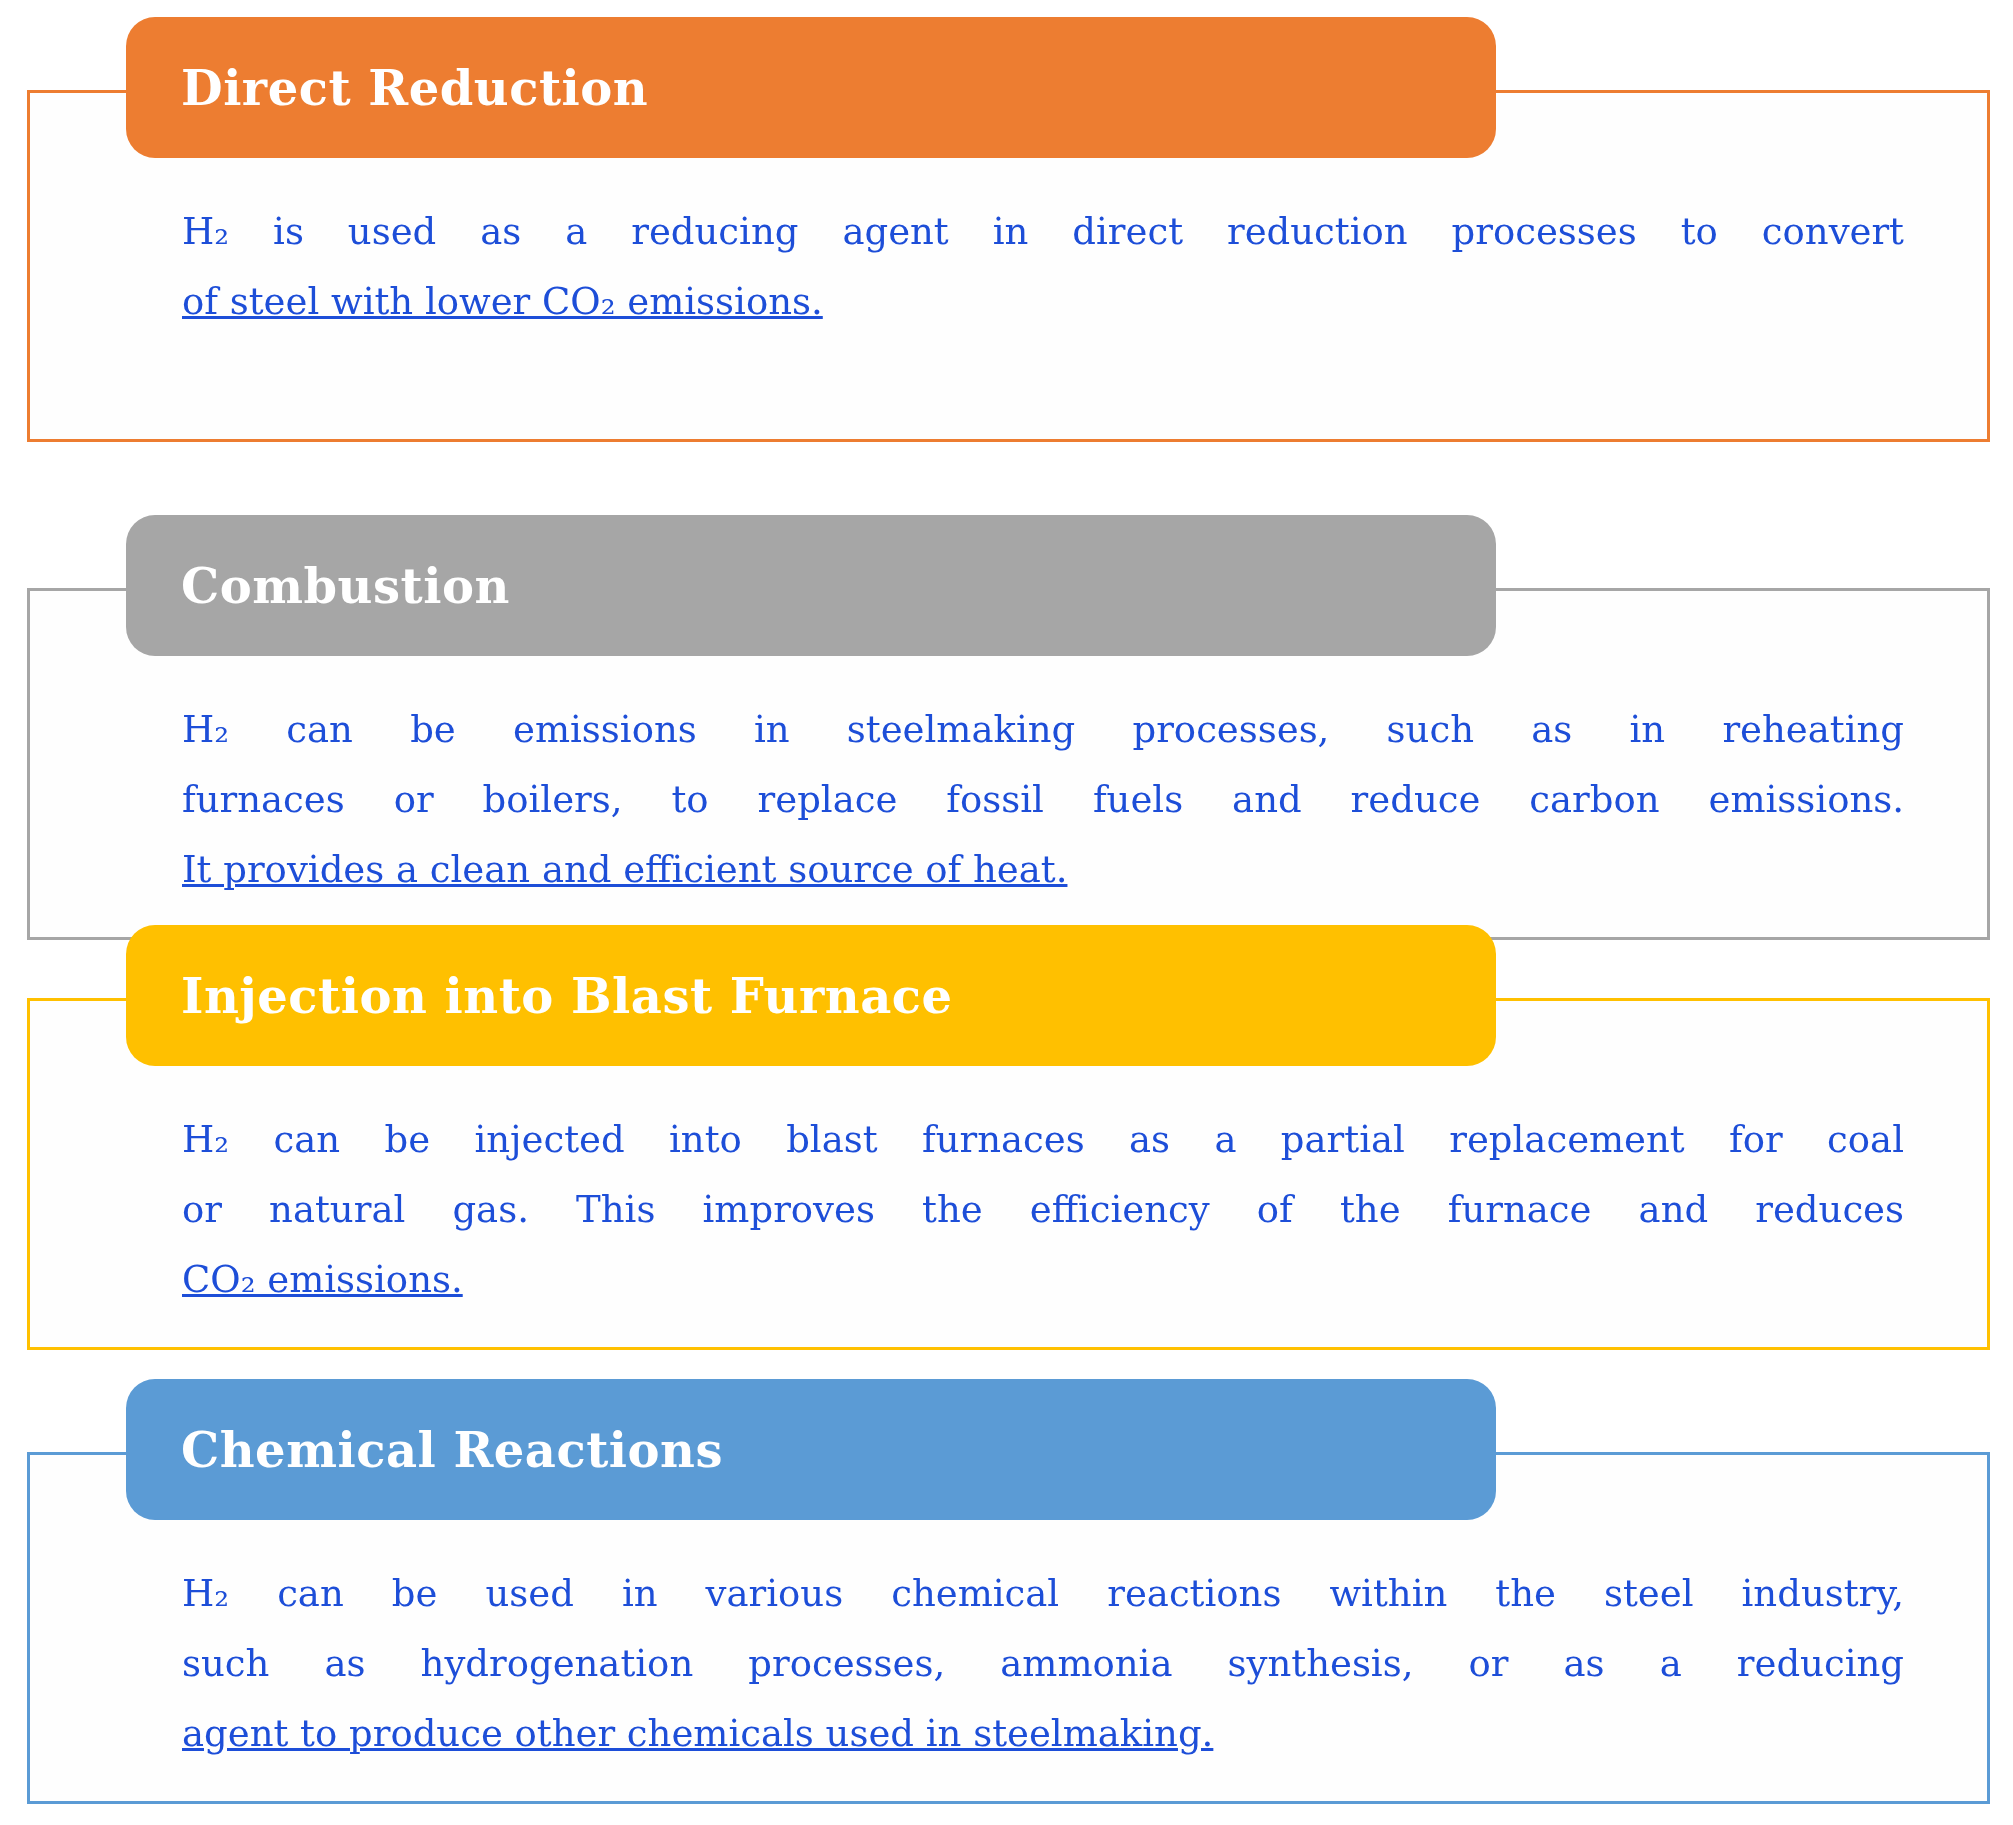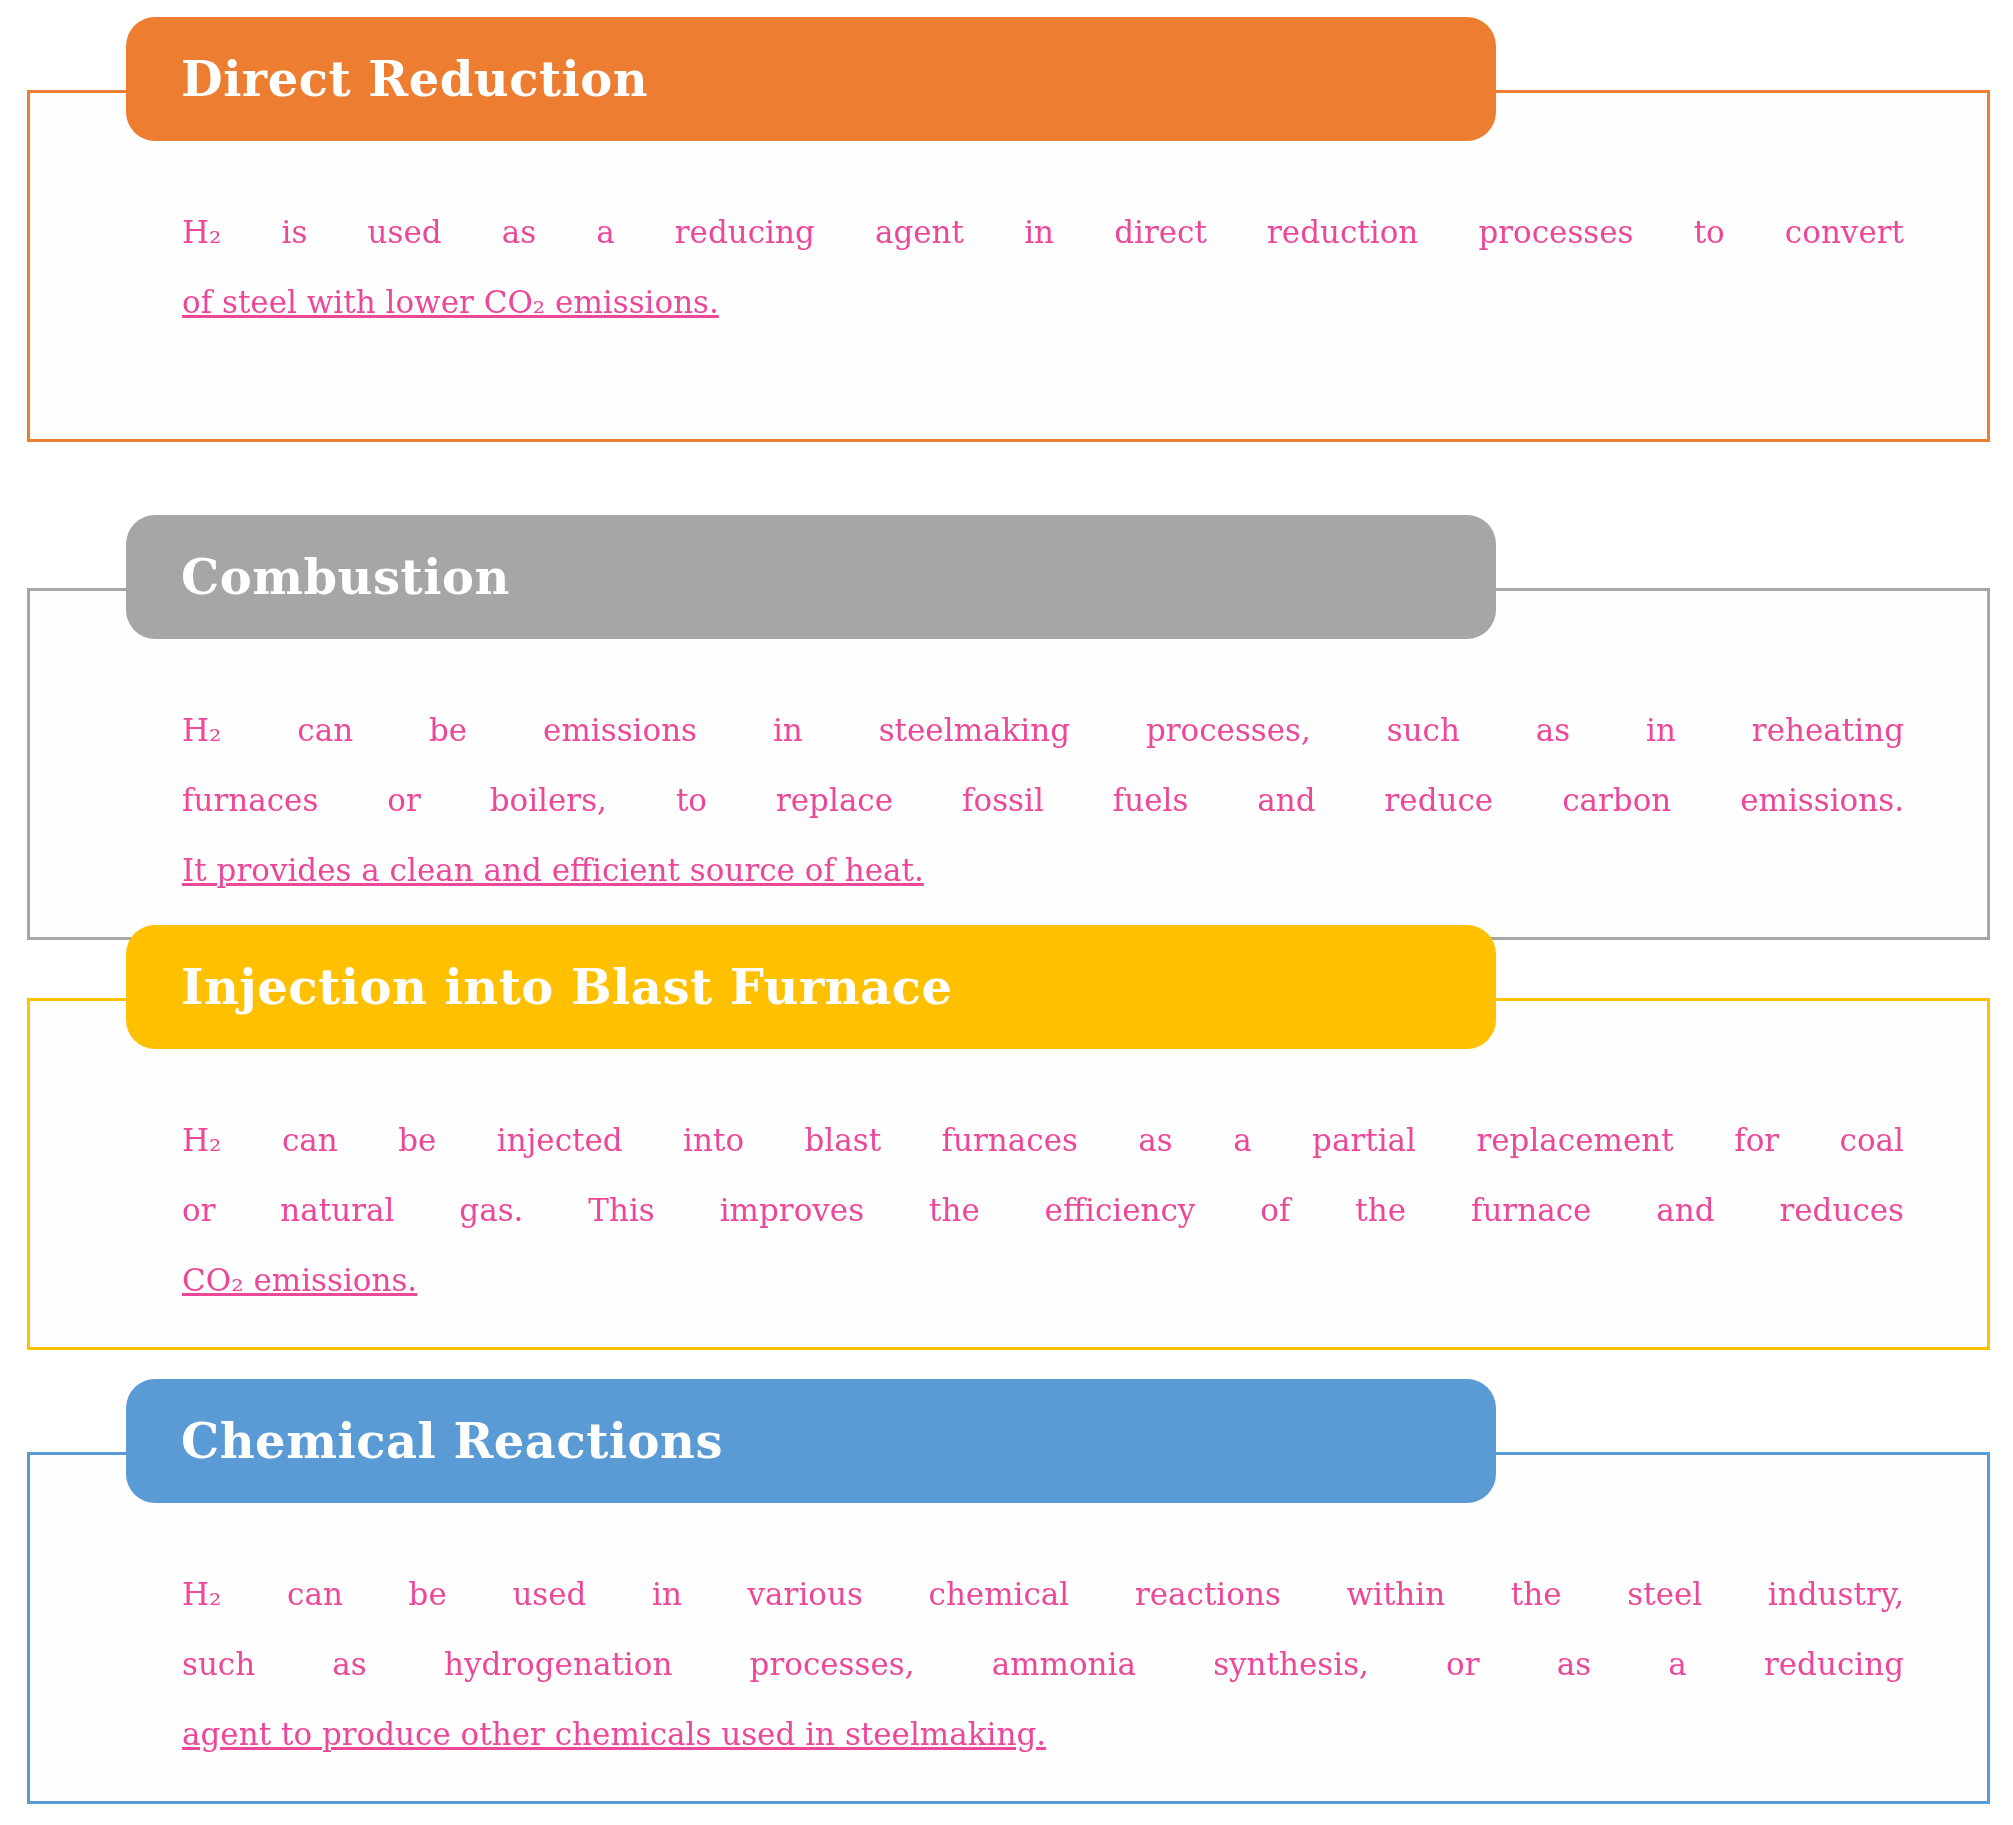--- a/index.html
+++ b/index.html
@@ -35,21 +35,21 @@
     border: 3.8px solid var(--c);
     background: #fefefe;
     box-sizing: border-box;
     z-index: 1;
   }
   .badge {
     position: absolute;
     left: 99px;
     top: 0;
     width: 1370px;
-    height: 124px;
+    height: 141px;
     background: var(--c);
     border-radius: 29px;
     display: flex;
     align-items: center;
     z-index: 2;
   }
   .badge-title {
     margin-left: 55px;
     color: #ffffff;
     font-weight: bold;
@@ -58,23 +58,23 @@
     white-space: nowrap;
   }
   .body {
     position: absolute;
     left: 155px;
     right: 86px;
     top: 180px;
     z-index: 2;
   }
   .body-line {
-    font-size: 31px;
+    font-size: 37px;
     line-height: 70px;
-    color: #ec4899;
+    color: #1d4ed8;
     text-align: justify;
     text-align-last: justify;
   }
   .body-line:last-child {
     text-align-last: left;
     text-decoration: underline;
   }
 </style>
 </head>
 <body>

